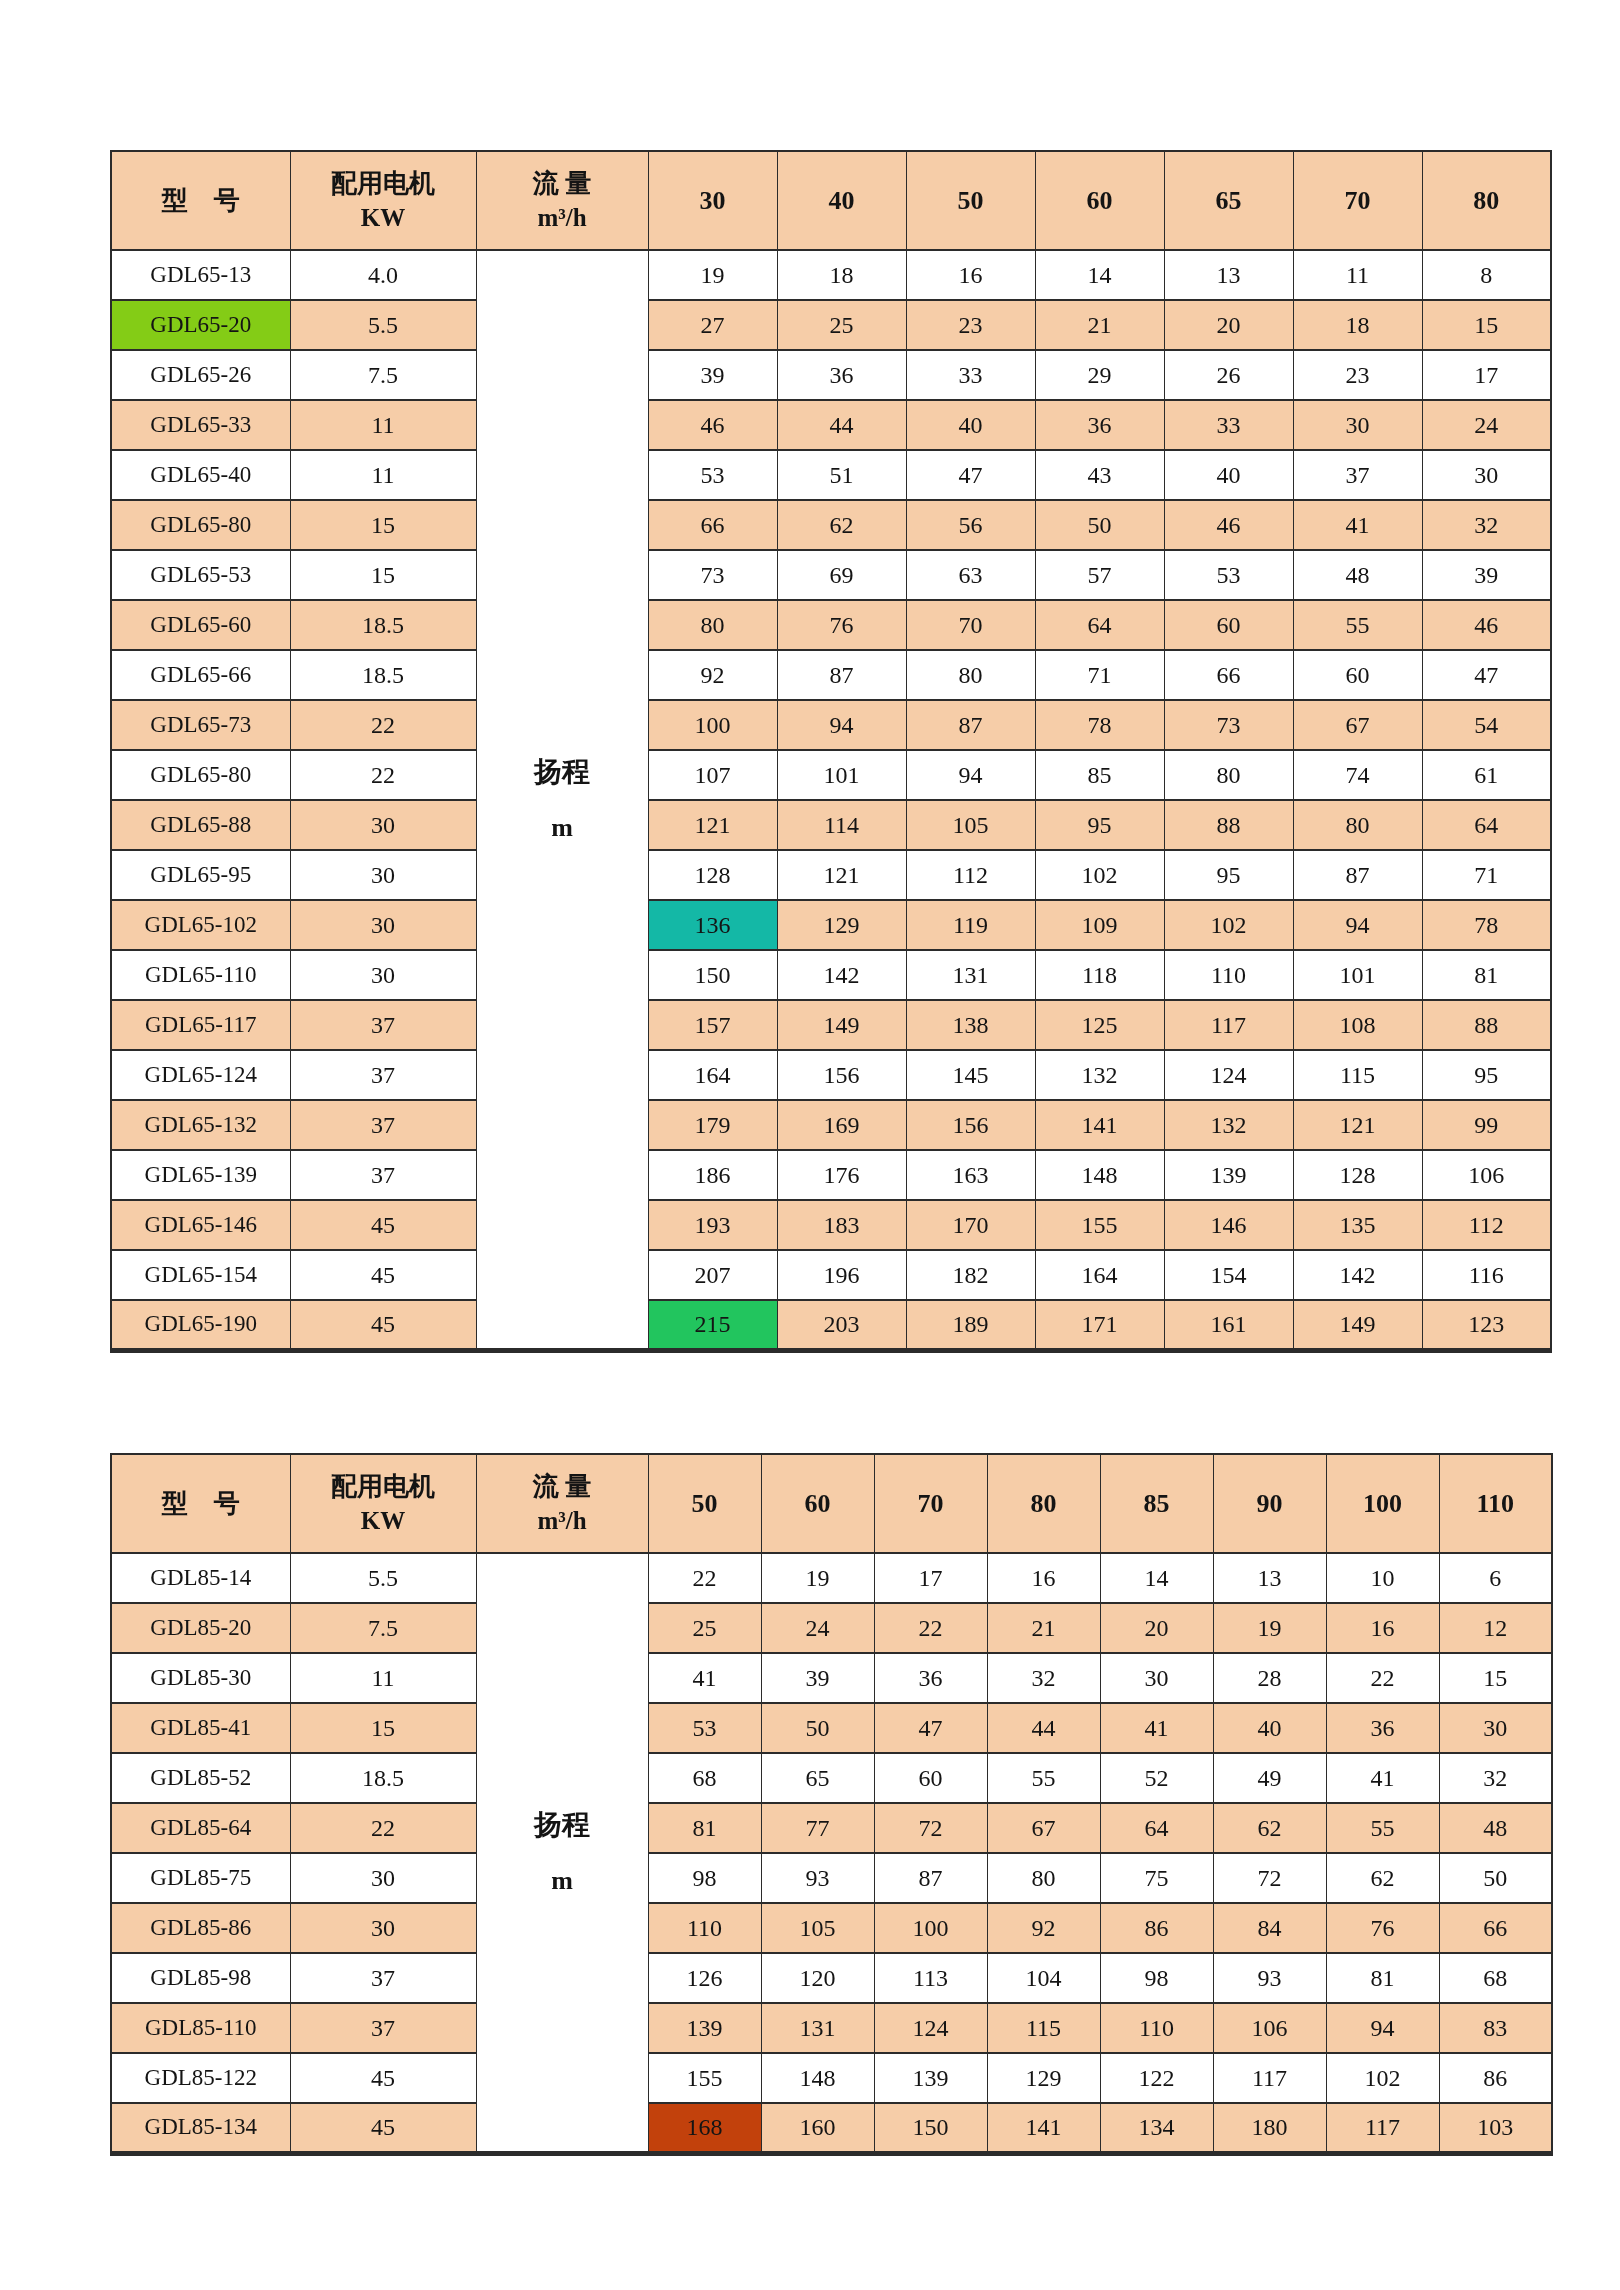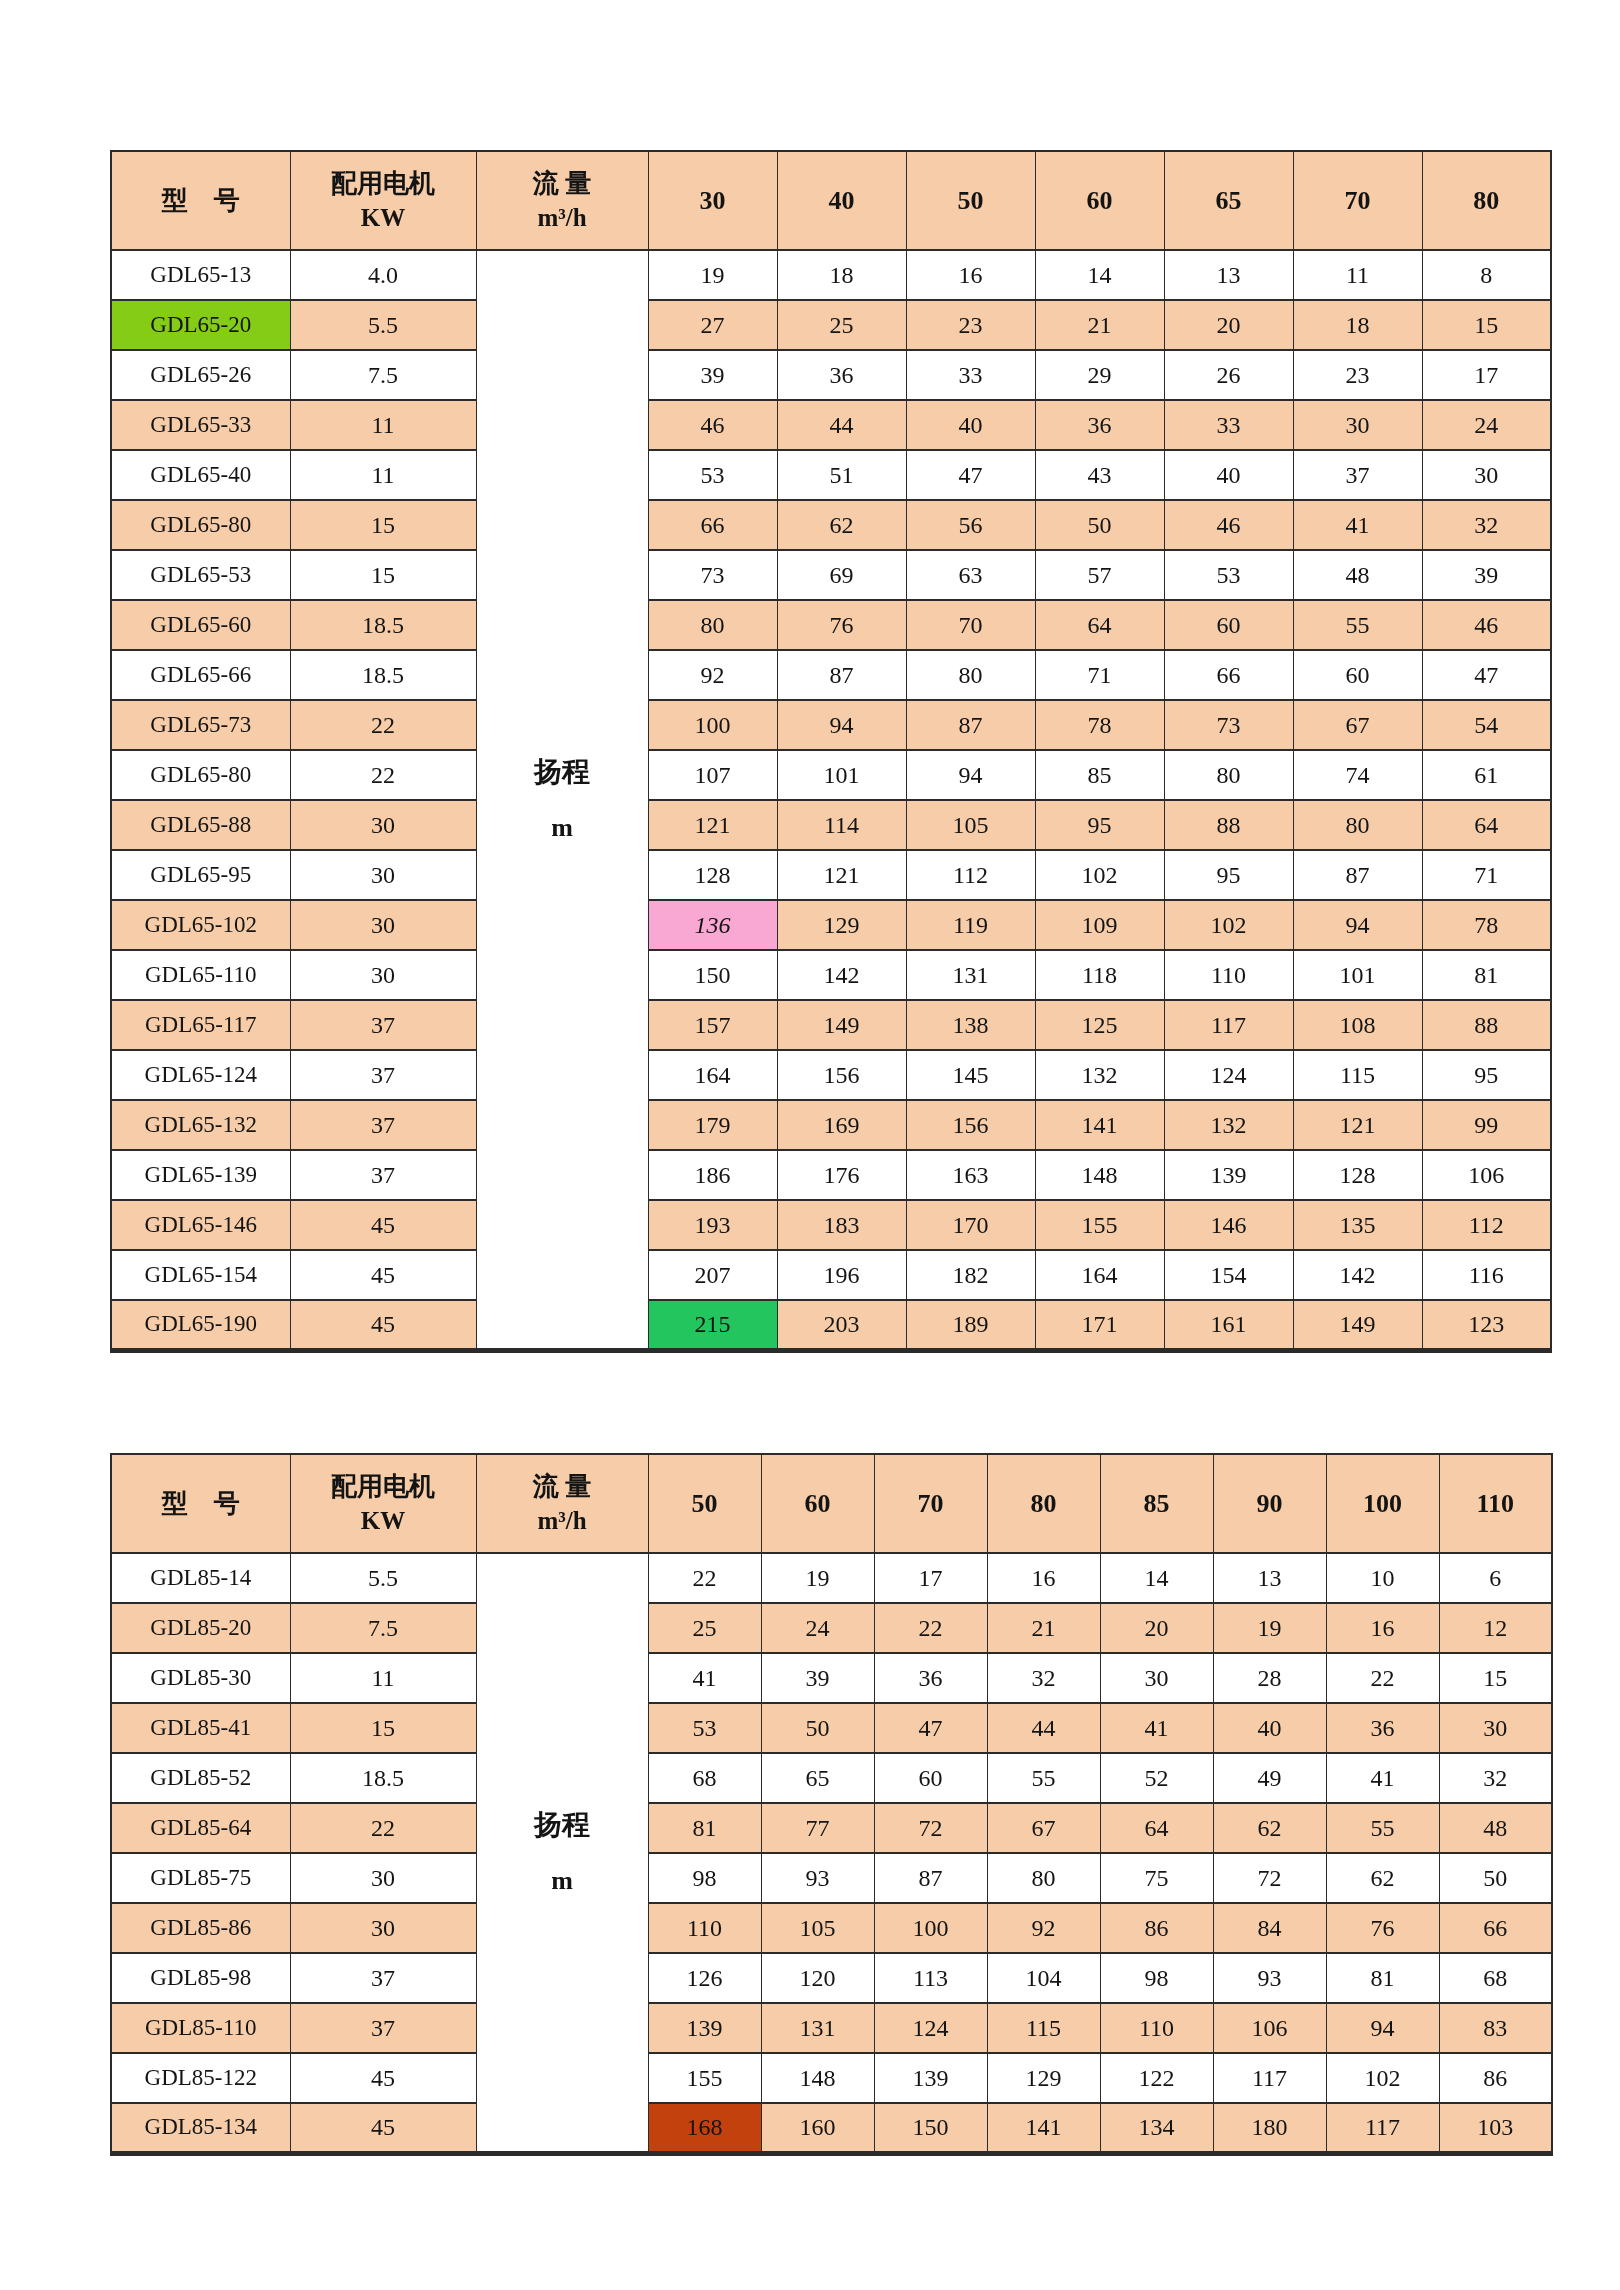--- a/index.html
+++ b/index.html
@@ -256,21 +256,21 @@
             <td>121</td>
             <td>112</td>
             <td>102</td>
             <td>95</td>
             <td>87</td>
             <td>71</td>
           </tr>
           <tr>
             <td class="model-cell" style="background: rgb(246, 205, 168);">GDL65-102</td>
             <td style="background: rgb(246, 205, 168);">30</td>
-            <td style="background: #f9a8d4; font-style: italic;">136</td>
+            <td style="background: #14b8a6;">136</td>
             <td style="background: rgb(246, 205, 168);">129</td>
             <td style="background: rgb(246, 205, 168);">119</td>
             <td style="background: rgb(246, 205, 168);">109</td>
             <td style="background: rgb(246, 205, 168);">102</td>
             <td style="background: rgb(246, 205, 168);">94</td>
             <td style="background: rgb(246, 205, 168);">78</td>
           </tr>
           <tr>
             <td class="model-cell">GDL65-110</td>
             <td>30</td>

